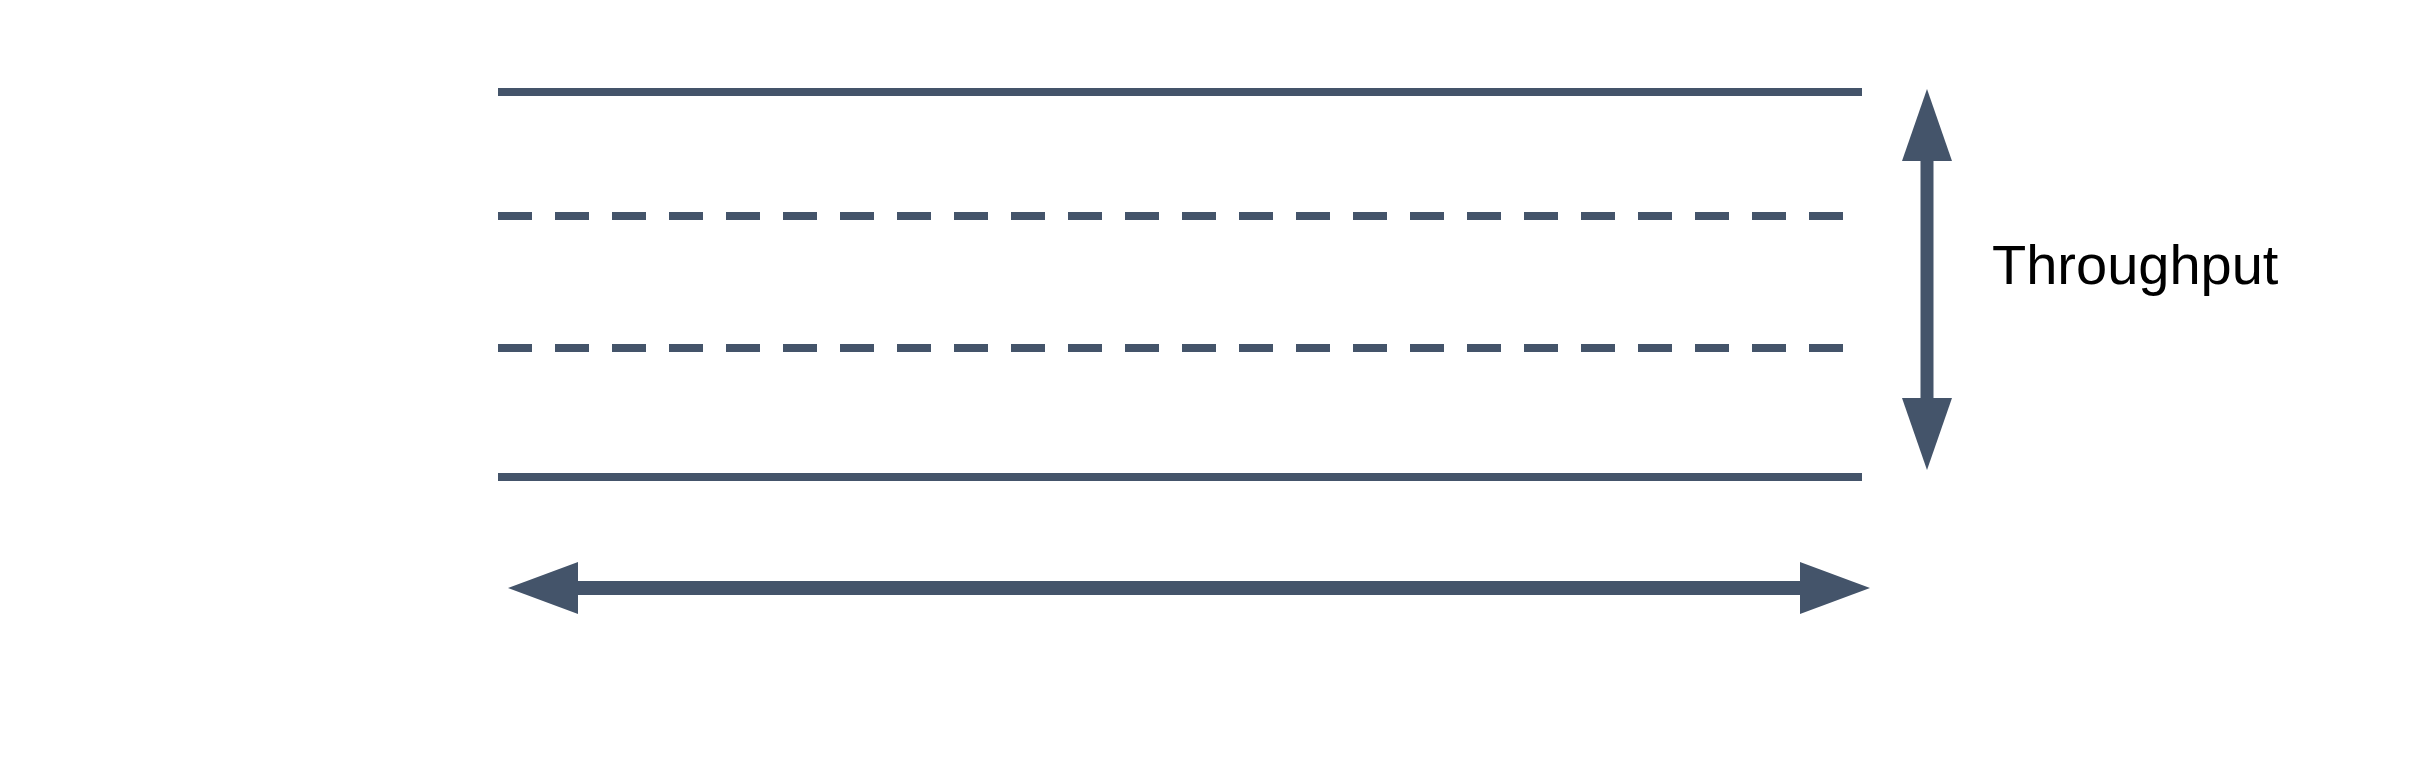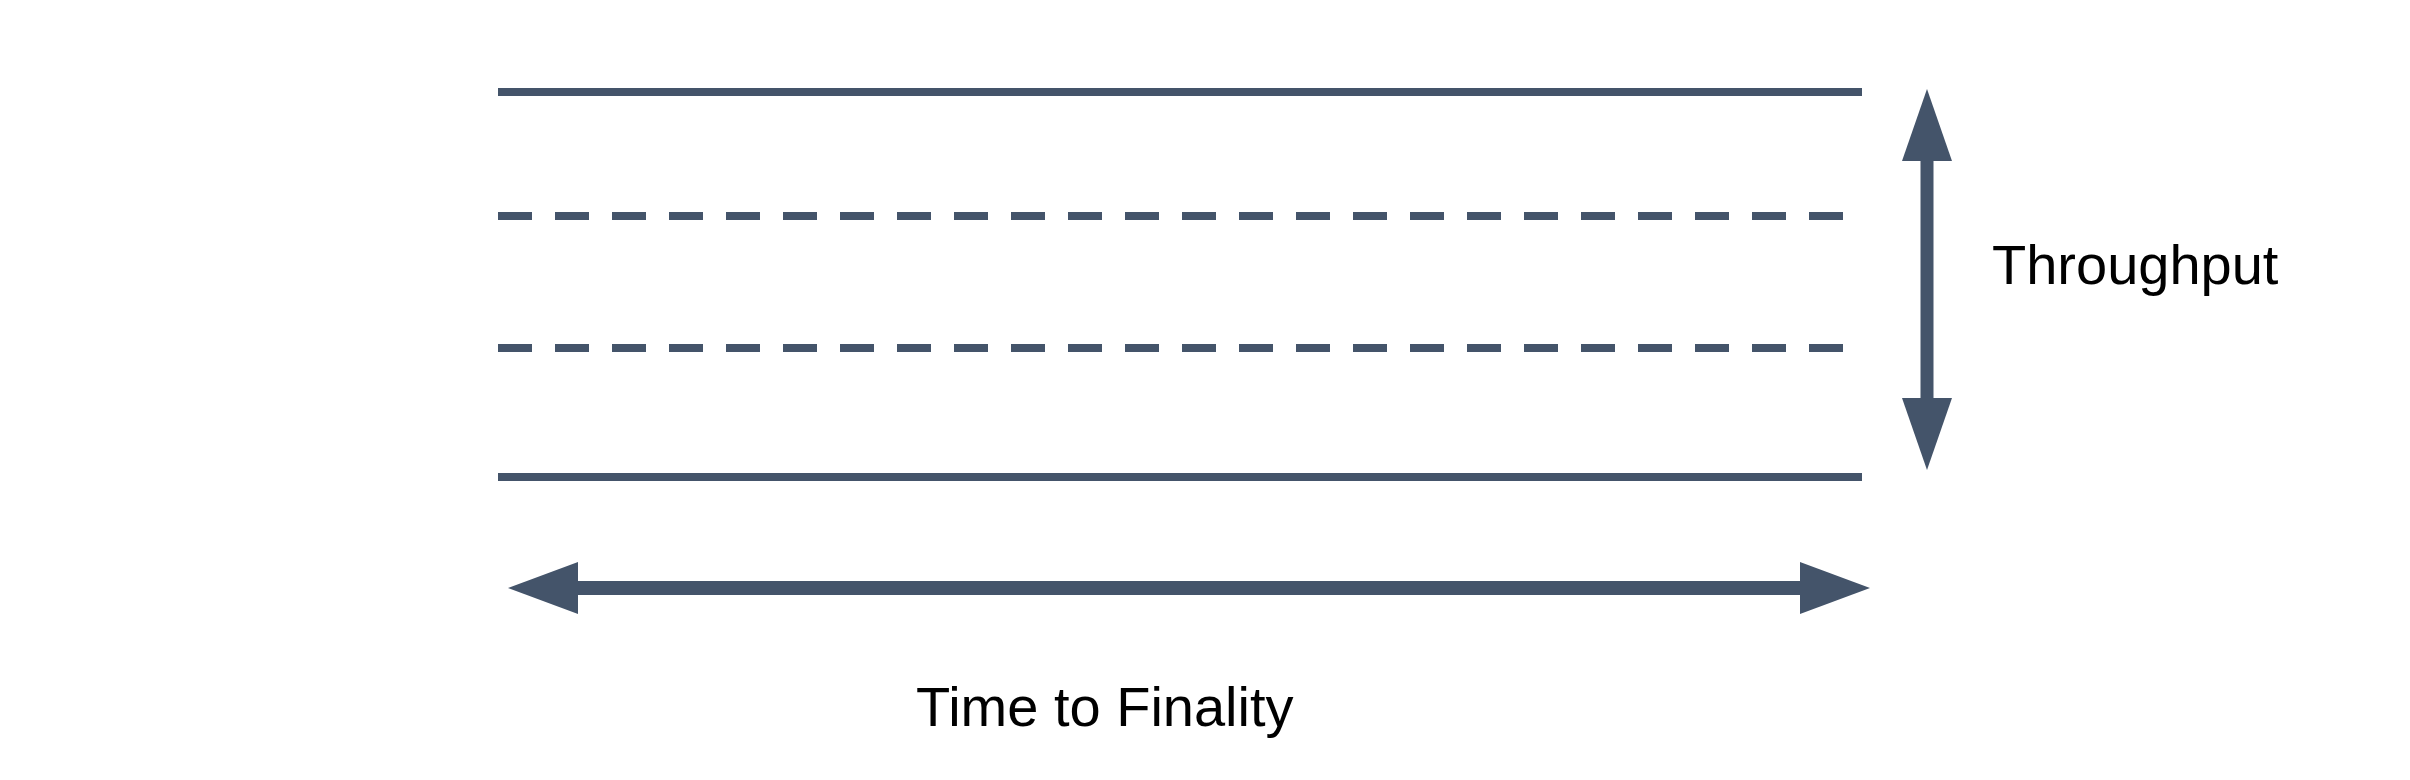--- a/index.html
+++ b/index.html
@@ -72,15 +72,14 @@
 
     <g fill="#44546A">
       <rect x="578" y="581" width="1222" height="14"></rect>
       <polygon points="508,588 578,562 578,614"></polygon>
       <polygon points="1870,588 1800,562 1800,614"></polygon>
     </g>
   </svg>
 
   <div class="label" id="throughput-label" style="color: rgb(0, 0, 0);">Throughput</div>
 
-  <div class="label" id="time-to-finality-label" style="color: rgb(0, 0, 0);">Time to Finality</div>
 
 </div>
 
 </body></html>

